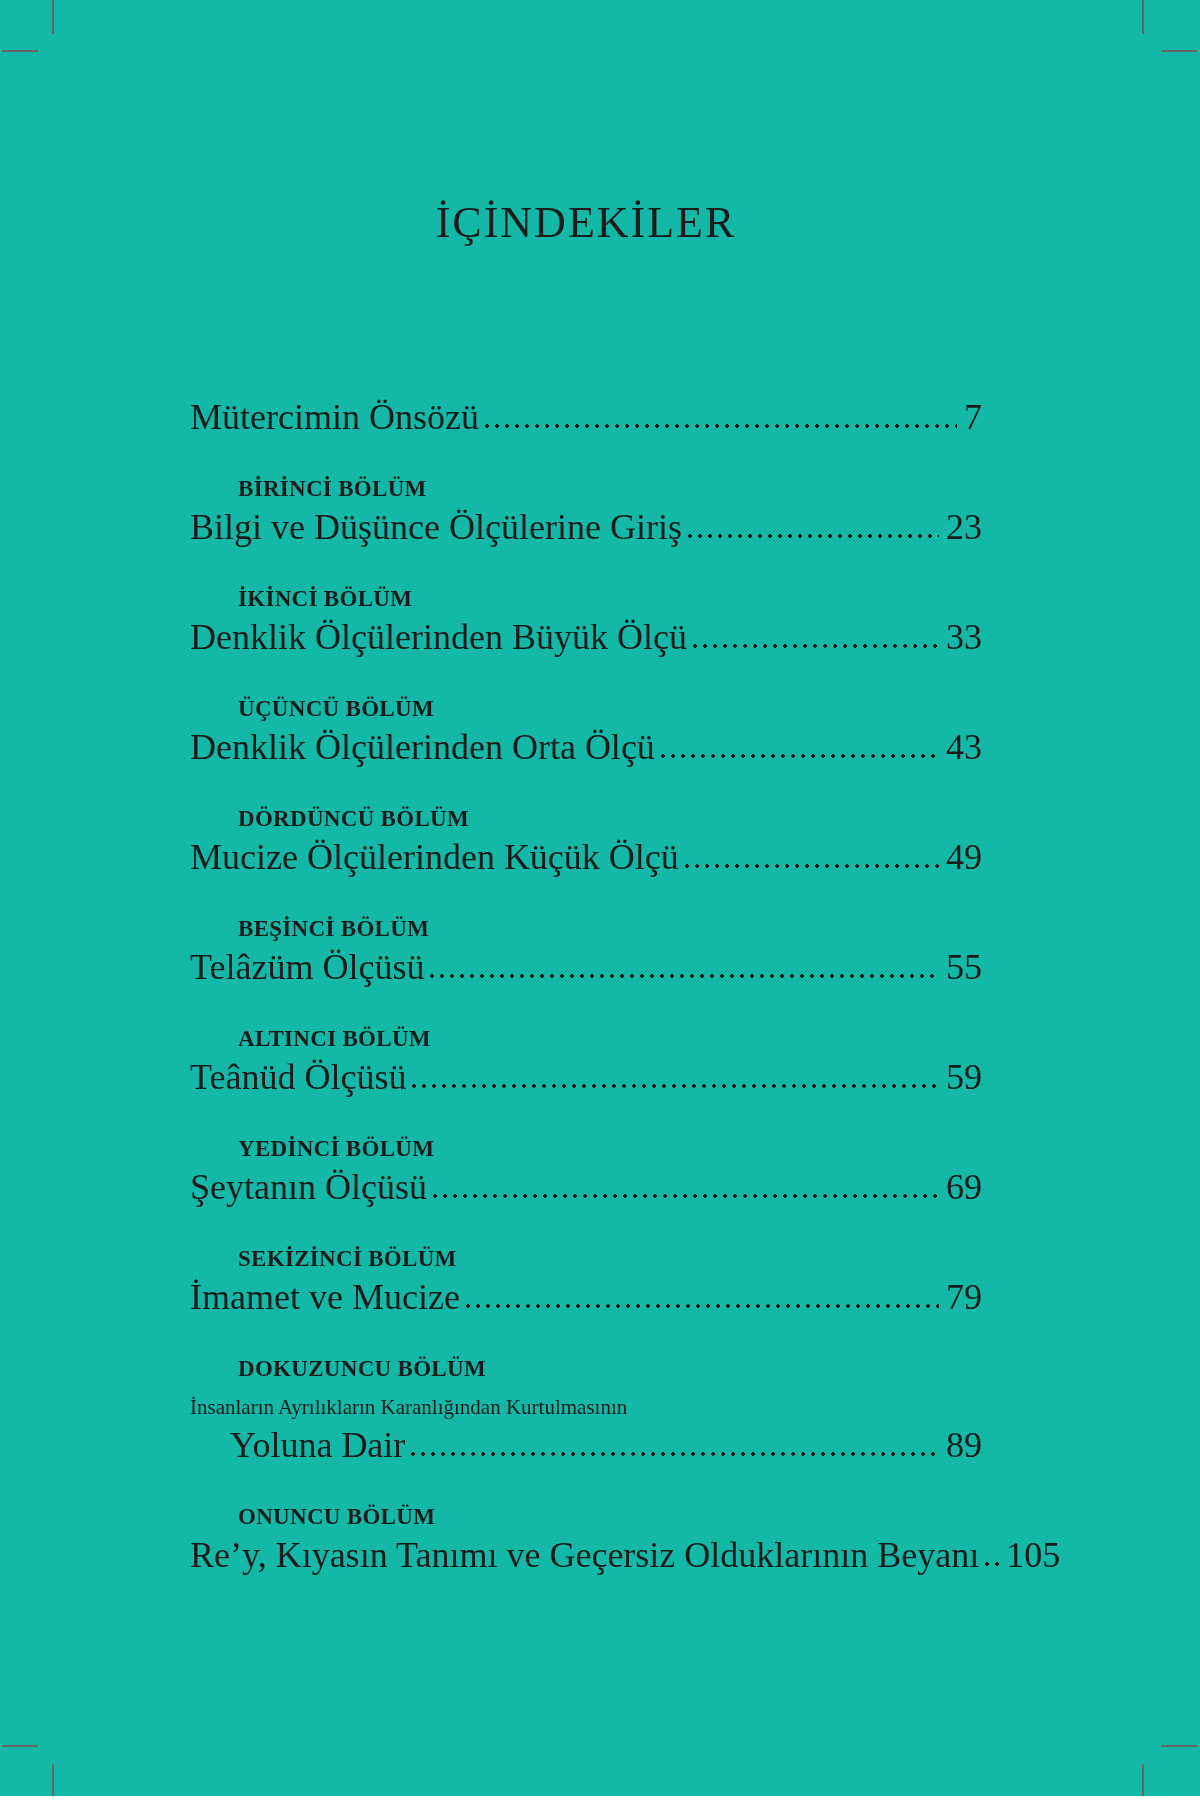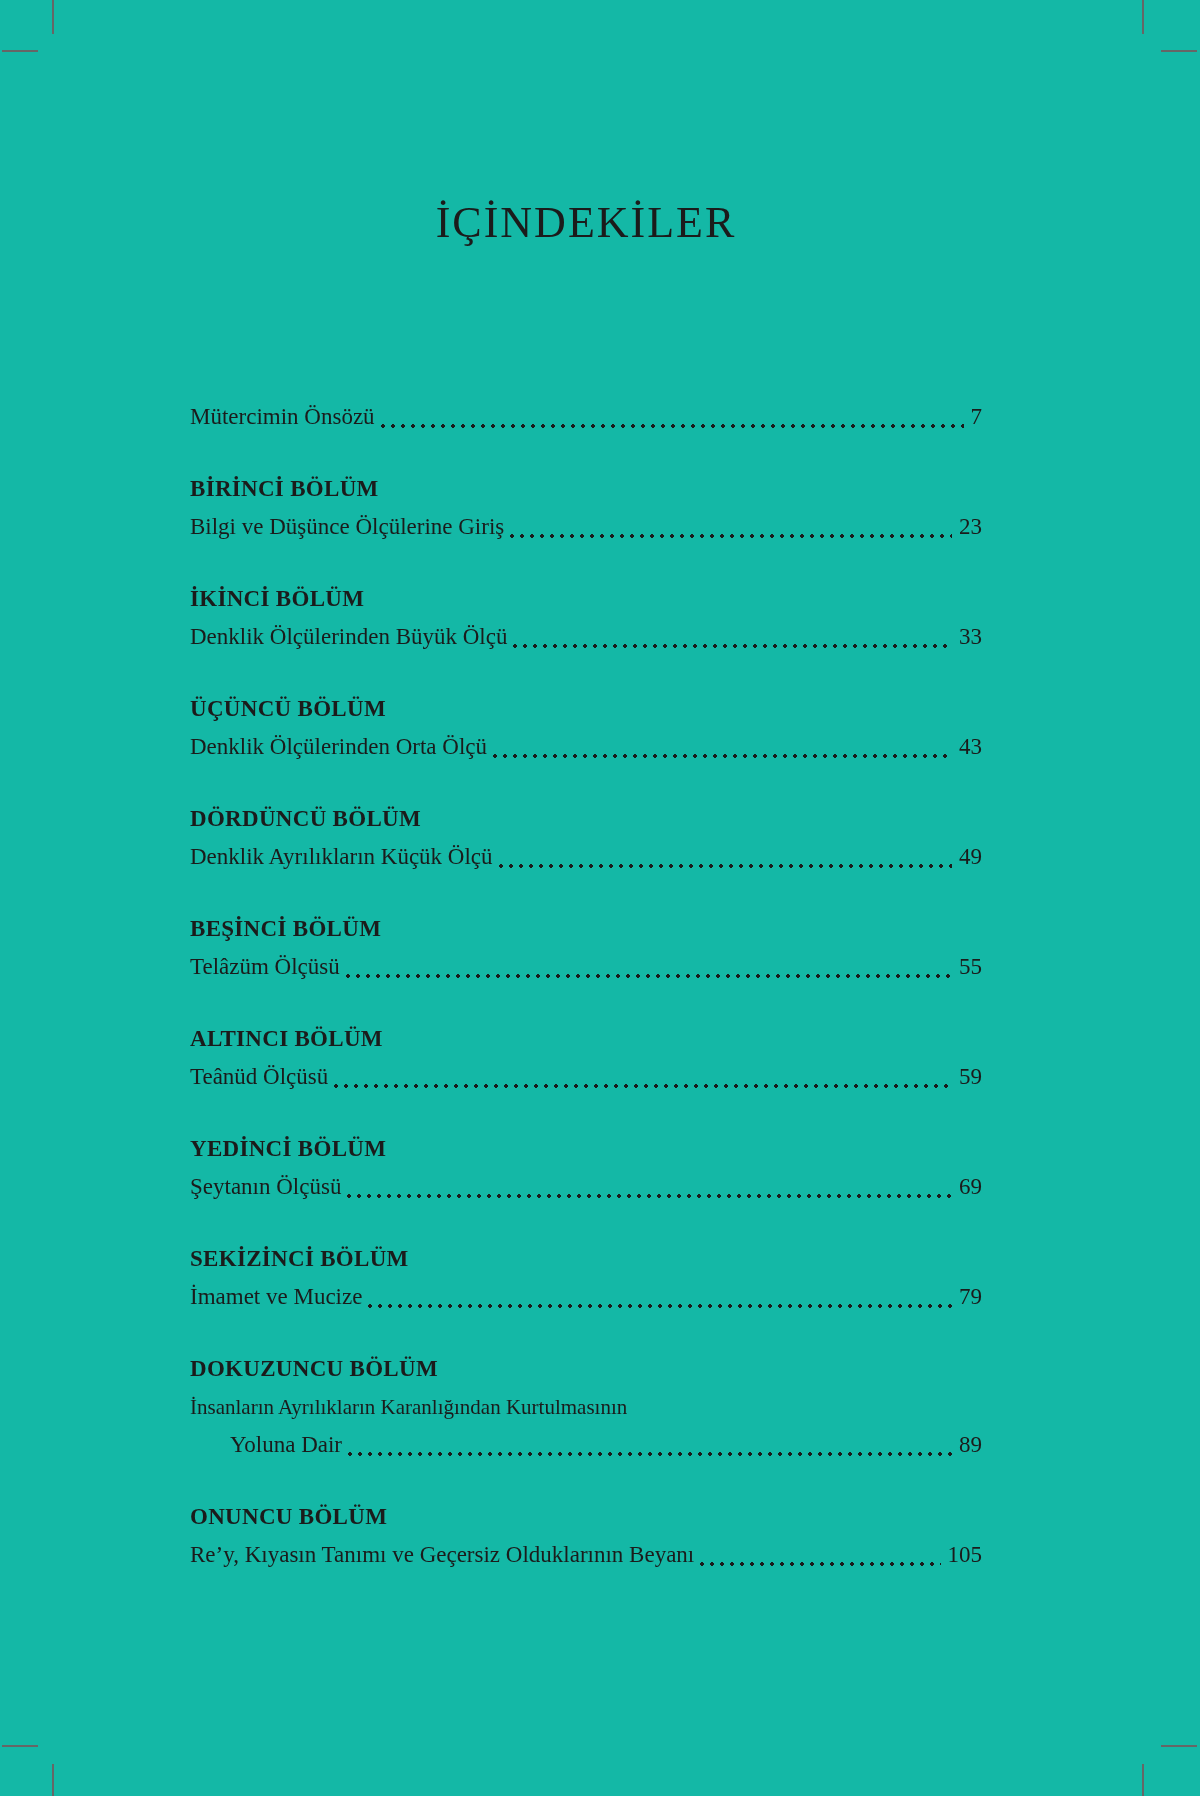--- a/index.html
+++ b/index.html
@@ -48,21 +48,21 @@
     text-align: center;
     letter-spacing: 2px;
   }
   .front-matter {
     margin-top: 149px;
   }
   .entry {
     display: flex;
     align-items: baseline;
     line-height: 38px;
-    font-size: 23px;
+    font-size: 36px;
   }
   .entry .label {
     white-space: nowrap;
   }
   .entry .dots {
     flex: 1 1 auto;
     min-width: 14px;
     height: 4px;
     align-self: flex-end;
     margin: 0 7px 8px 6px;
@@ -75,20 +75,21 @@
     white-space: nowrap;
   }
   .chapter {
     margin-top: 34px;
   }
   .chapter-heading {
     font-size: 23px;
     font-weight: bold;
     line-height: 38px;
     letter-spacing: 0.3px;
+    margin-left: 48px;
   }
   .runover-line {
     font-size: 21px;
     line-height: 38px;
     white-space: nowrap;
   }
   .entry.indented {
     padding-left: 40px;
     justify-content: flex-end;
   }
@@ -142,21 +143,21 @@
       <div class="entry">
         <span class="label">Denklik Ölçülerinden Orta Ölçü</span>
         <span class="dots"></span>
         <span class="pagenum">43</span>
       </div>
     </div>
 
     <div class="chapter">
       <div class="chapter-heading">DÖRDÜNCÜ BÖLÜM</div>
       <div class="entry">
-        <span class="label">Denklik Ayrılıkların Küçük Ölçü</span>
+        <span class="label">Mucize Ölçülerinden Küçük Ölçü</span>
         <span class="dots"></span>
         <span class="pagenum">49</span>
       </div>
     </div>
 
     <div class="chapter">
       <div class="chapter-heading">BEŞİNCİ BÖLÜM</div>
       <div class="entry">
         <span class="label">Telâzüm Ölçüsü</span>
         <span class="dots"></span>

